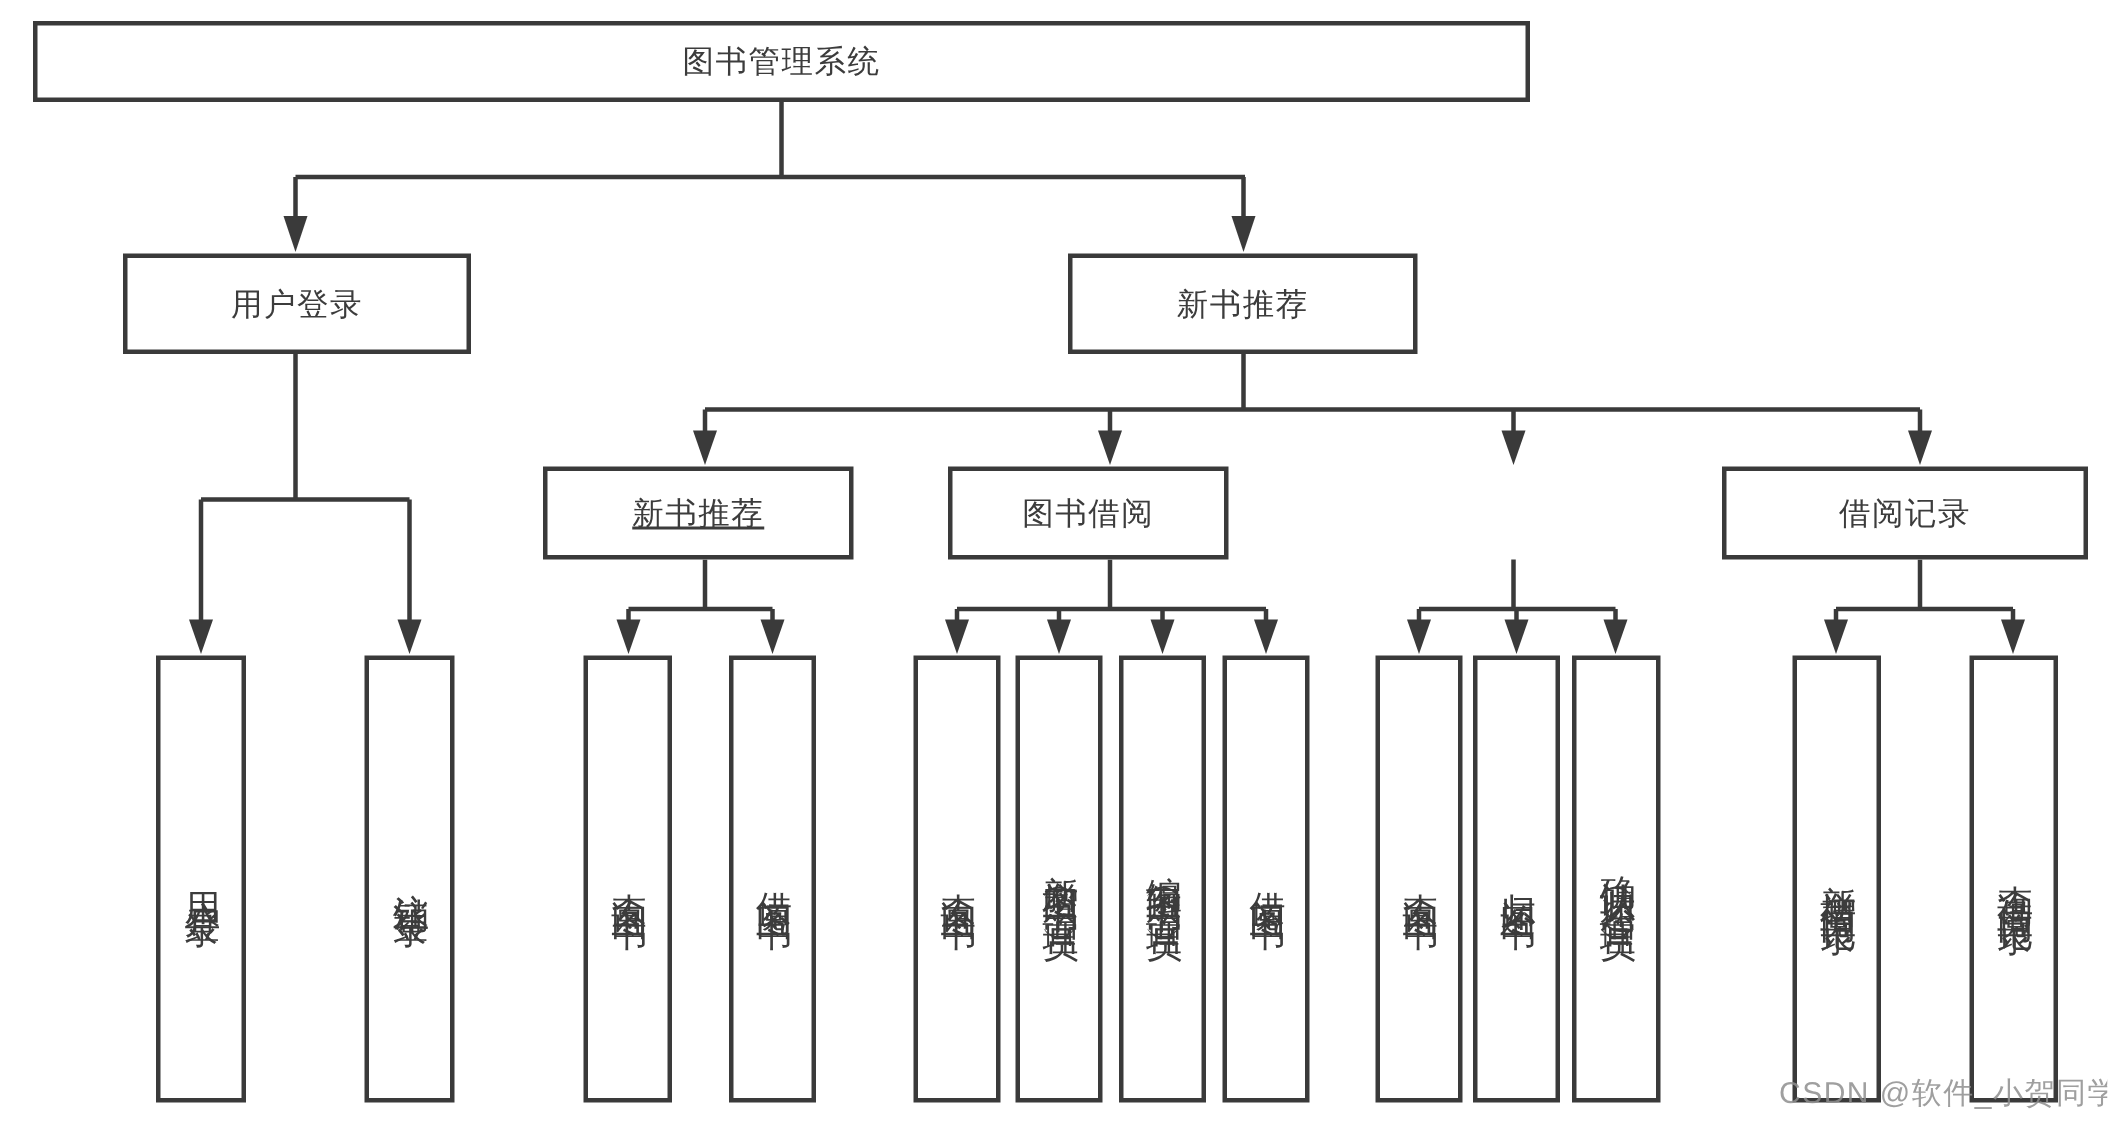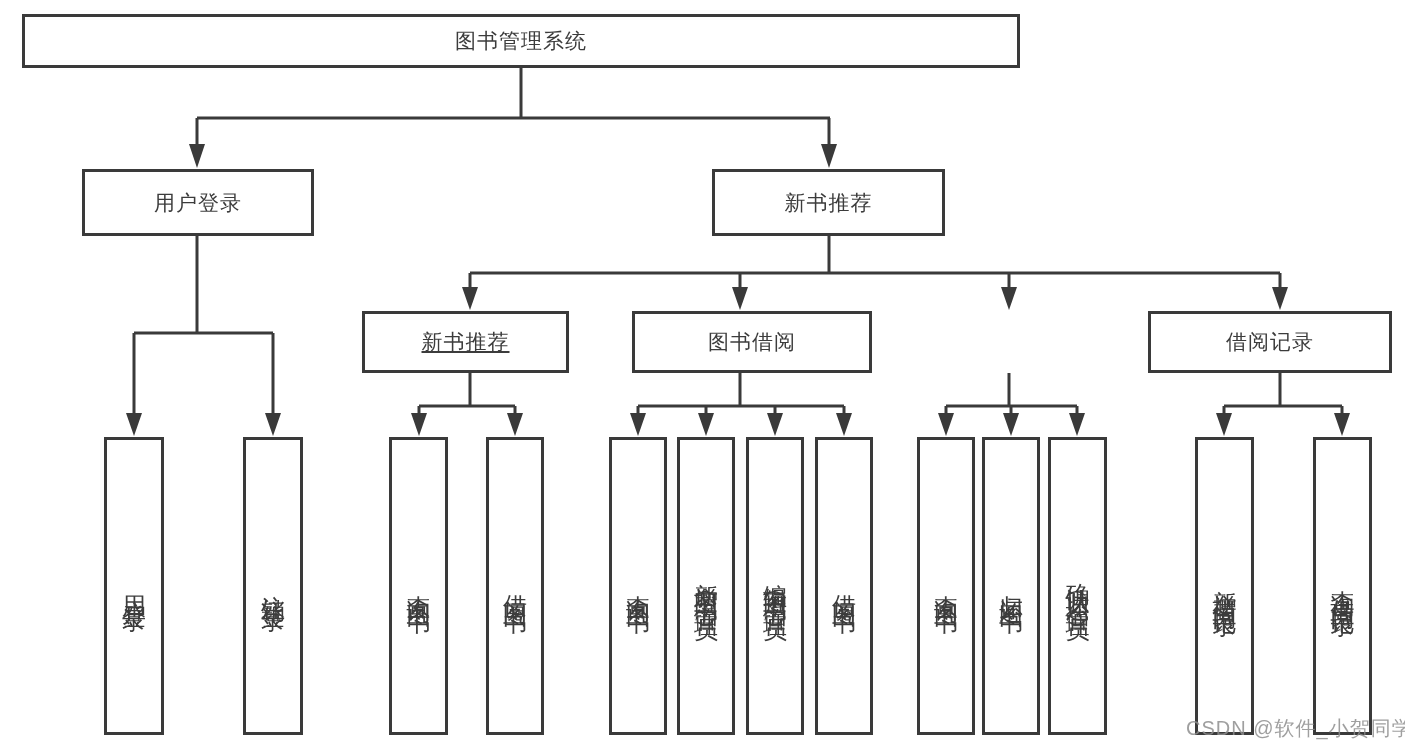--- a/index.html
+++ b/index.html
@@ -107,21 +107,21 @@
       <polygon points="1334,413 1350,413 1342,436"></polygon>
     </g>
   </svg>
 
   <div class="node h-node" style="left:22px;top:14px;width:998px;height:54px;">图书管理系统</div>
 
   <div class="node h-node" style="left:82px;top:169px;width:232px;height:67px;">用户登录</div>
   <div class="node h-node" style="left:712px;top:169px;width:233px;height:67px;">新书推荐</div>
 
   <div class="node h-node" style="left:362px;top:311px;width:207px;height:62px;text-decoration:underline;">新书推荐</div>
-  <div class="node h-node" style="left:632px;top:311px;width:240px;height:62px;">图书借阅</div>
+  <div class="node h-node" style="left:632px;top:311px;width:187px;height:62px;">图书借阅</div>
   <div class="node h-node" style="left:1148px;top:311px;width:244px;height:62px;">借阅记录</div>
 
   <div class="node v-node" style="left:104px;top:437px;width:60px;height:298px;">用户登录</div>
   <div class="node v-node" style="left:243px;top:437px;width:60px;height:298px;">注销登录</div>
 
   <div class="node v-node" style="left:389px;top:437px;width:59px;height:298px;">查询图书</div>
   <div class="node v-node" style="left:486px;top:437px;width:58px;height:298px;">借阅图书</div>
 
   <div class="node v-node" style="left:609px;top:437px;width:58px;height:298px;">查询图书</div>
   <div class="node v-node" style="left:677px;top:437px;width:58px;height:298px;">新增图书（管理员）</div>

